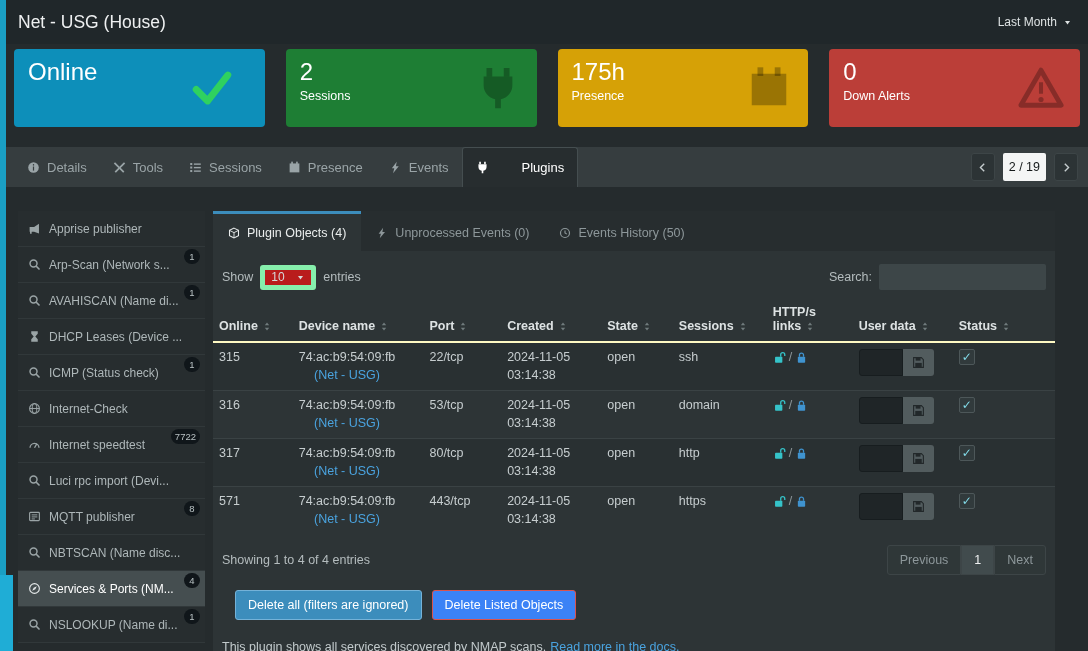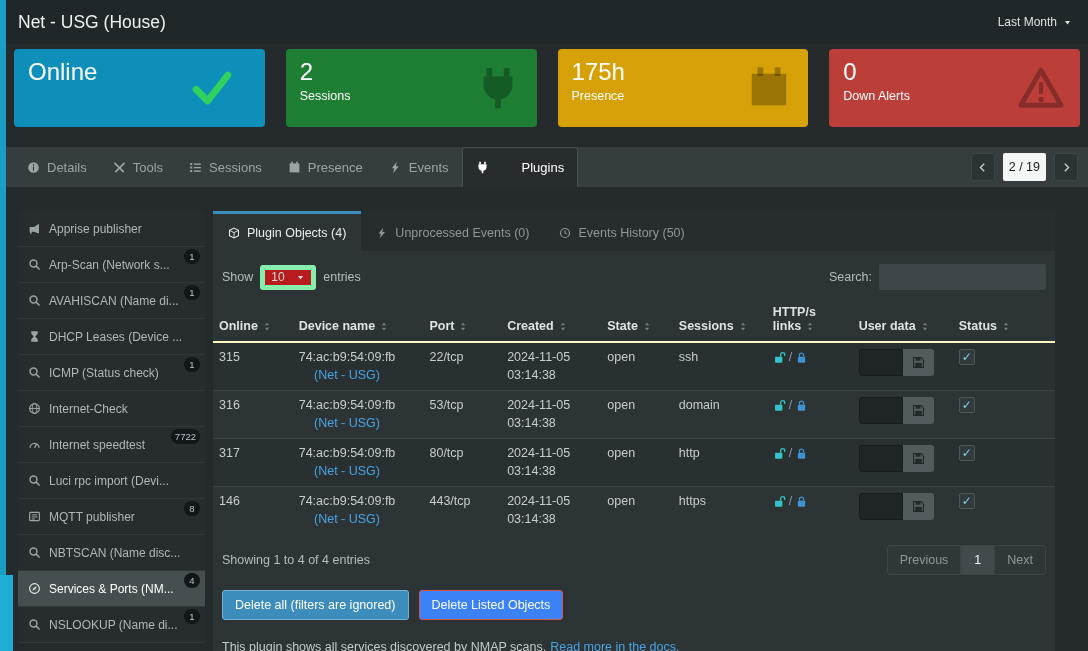--- a/index.html
+++ b/index.html
@@ -77,21 +77,21 @@
   .tfoot { display:flex; align-items:center; padding:11px 9px; }
   .summary { font-size:12.5px; color:#b4bcbe; }
   .pager { margin-left:auto; display:flex; }
   .pg { height:30px; padding:0 12px; font-size:12.5px; display:flex; align-items:center; background:#2f3738; border:1px solid #3d4547; color:#8d979a; cursor:pointer; }
   .pg:first-child { border-radius:3px 0 0 3px; }
   .pg:last-child { border-radius:0 3px 3px 0; }
   .pg.active { background:#414b4d; color:#eef0f1; }
 
   .actions { display:flex; gap:10px; padding:4px 9px 12px; }
   .btn { font-size:12.5px; color:#fff; border-radius:3px; padding:7px 12px; cursor:pointer; }
-  .btn-blue { background:#3c8dbc; border:1px solid #74b2d8; }
+  .btn-blue { background:#3c8dbc; border:1px solid #74b2d8;margin-left:13px; }
   .btn-red { background:#3b82f6; border:1px solid #d9534f; }
 
   .note { padding:8px 9px; font-size:12.5px; color:#c2cacc; }
   .note a { color:#4aa3df; text-decoration:none; margin-left:4px; cursor:pointer; }
 </style>
 </head>
 <body>
 
 <svg width="0" height="0" style="position:absolute">
 <defs>
@@ -538,21 +538,21 @@
                 <button class="save-btn">
                   <svg class="ic">
                     <use href="#i-save"></use>
                   </svg>
                 </button>
               </span>
           </td>
           <td><span class="checkbox"></span></td>
         </tr>
         <tr>
-          <td>146</td>
+          <td>571</td>
           <td>
             <span class="dev-wrap"><span>74:ac:b9:54:09:fb</span><br>
             <a class="devlink">(Net - USG)</a></span>
           </td>
           <td>443/tcp</td>
           <td>2024-11-05 03:14:38</td>
           <td>open</td>
           <td>https</td>
           <td class="locks">
             <svg class="ic unlockc">

